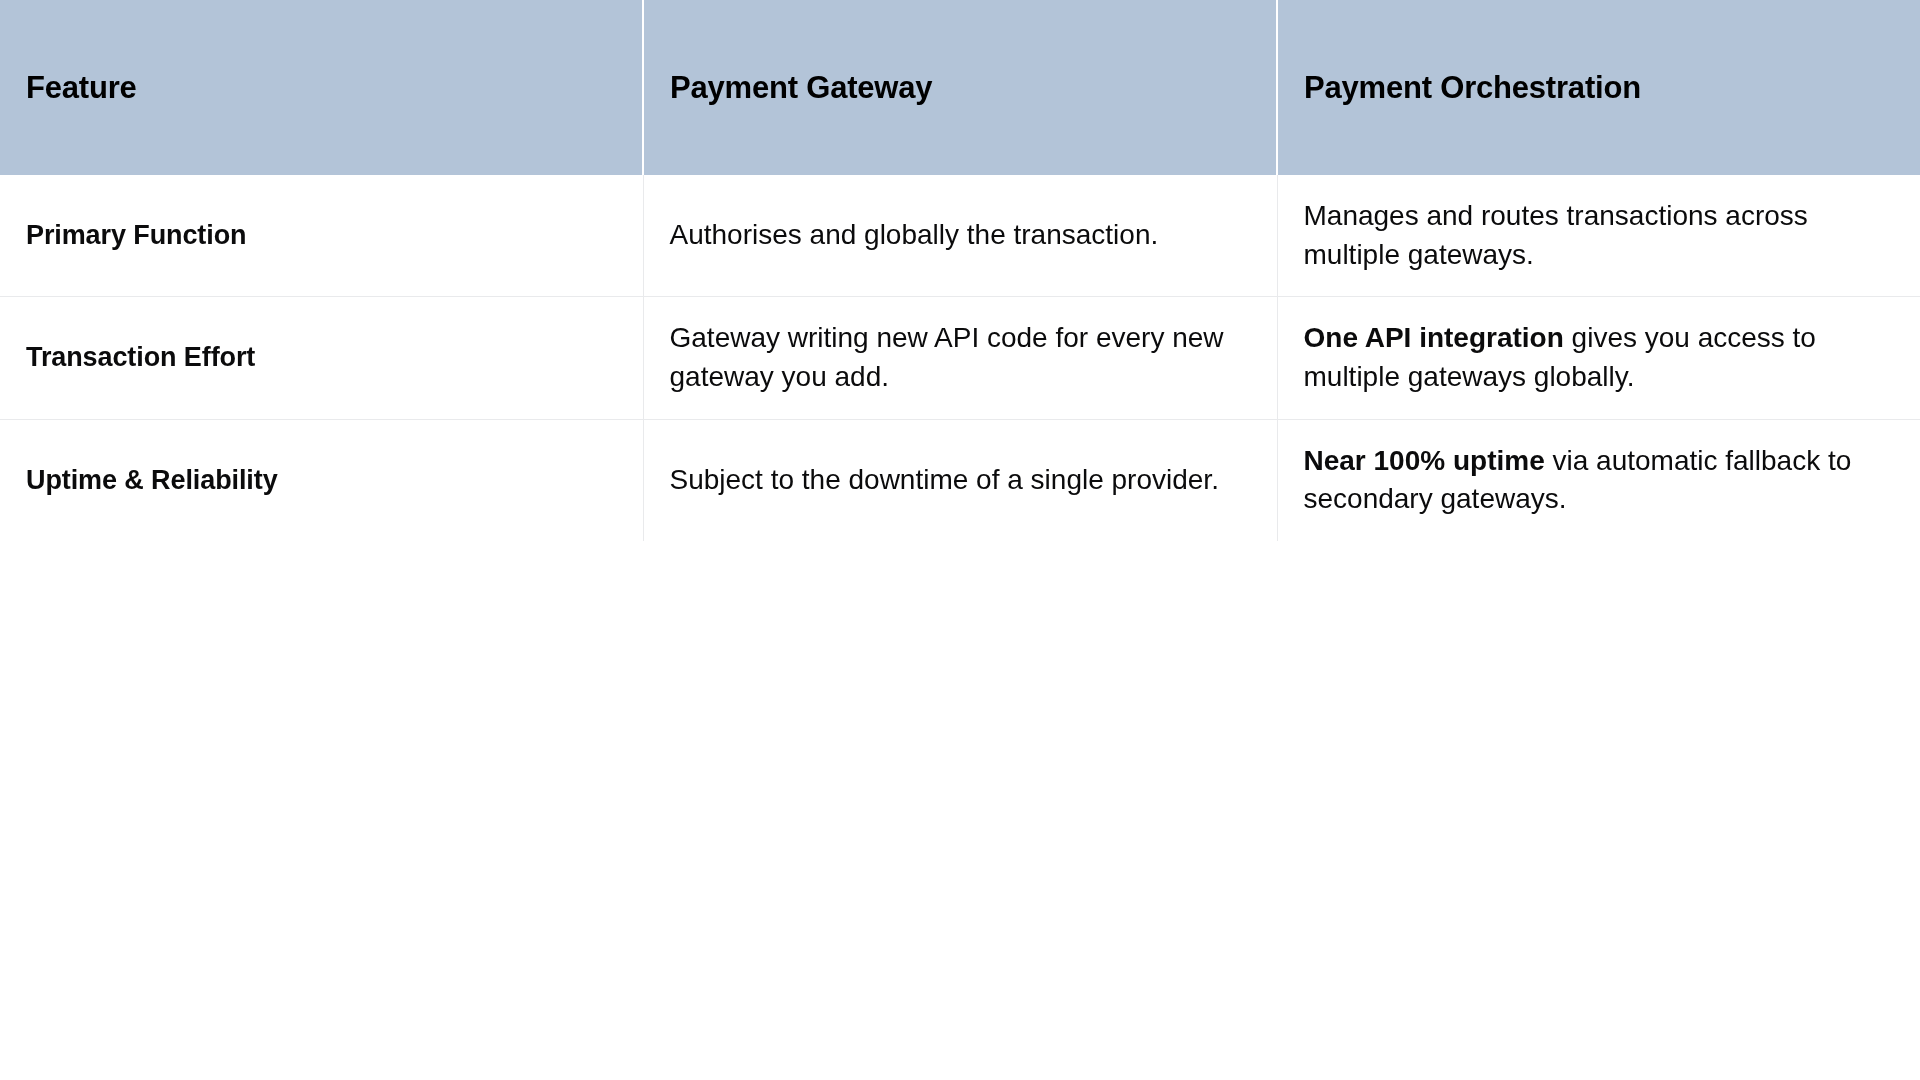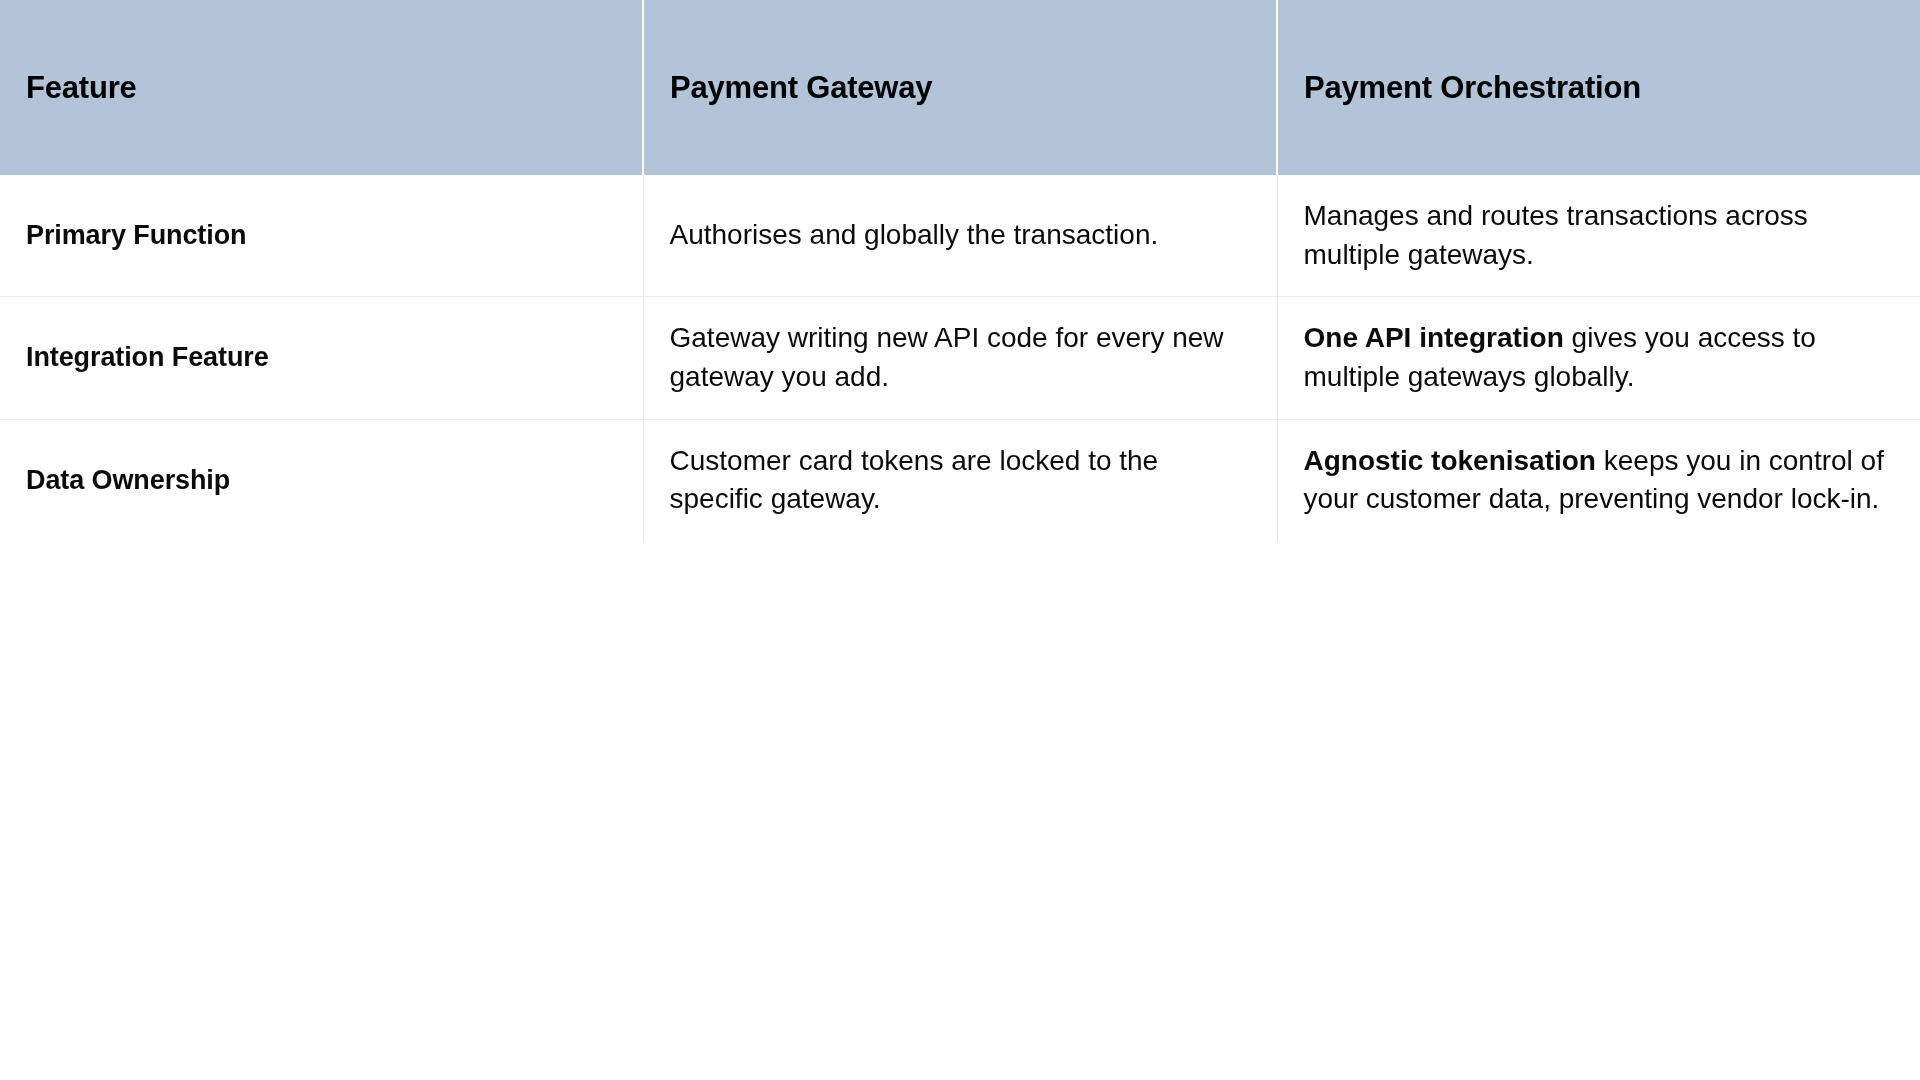--- a/index.html
+++ b/index.html
@@ -102,27 +102,27 @@
 
   <tbody>
 
     <tr class="row-h1">
       <td class="feature-cell">Primary Function</td>
       <td class="body-cell">Authorises and globally the transaction.</td>
       <td class="body-cell"><b></b><span>Manages and routes transactions across multiple gateways.</span></td>
     </tr>
 
     <tr class="row-h2">
-      <td class="feature-cell">Integration Feature</td>
+      <td class="feature-cell">Transaction Effort</td>
       <td class="body-cell">Gateway writing new API code for every new gateway you add.</td>
       <td class="body-cell"><b>One API integration</b><span> gives you access to multiple gateways globally.</span></td>
     </tr>
 
+    <tr class="row-h3">
+      <td class="feature-cell">Uptime &amp; Reliability</td>
+      <td class="body-cell">Subject to the downtime of a single provider.</td>
+      <td class="body-cell"><b>Near 100% uptime</b><span> via automatic fallback to secondary gateways.</span></td>
+    </tr>
 
 
-    <tr class="row-h5">
-      <td class="feature-cell">Data Ownership</td>
-      <td class="body-cell">Customer card tokens are locked to the specific gateway.</td>
-      <td class="body-cell"><b>Agnostic tokenisation</b><span> keeps you in control of your customer data, preventing vendor lock-in.</span></td>
-    </tr>
 
   </tbody>
 </table>
 
 </body></html>

